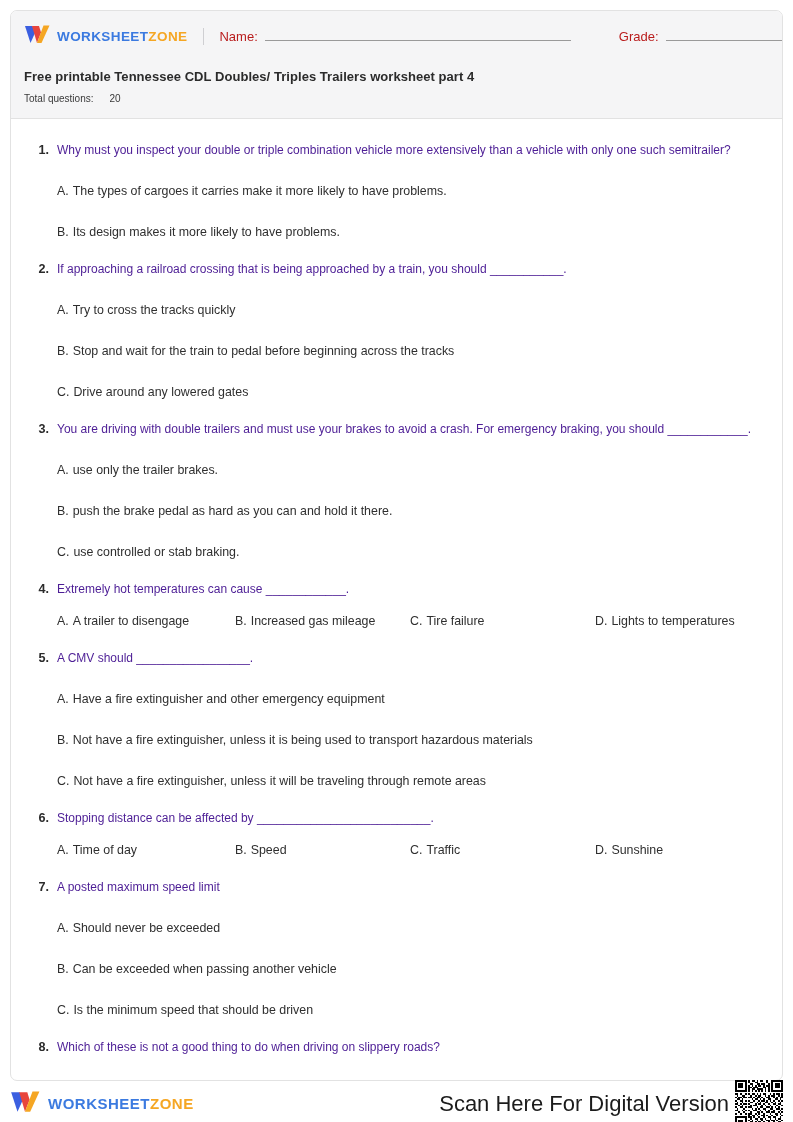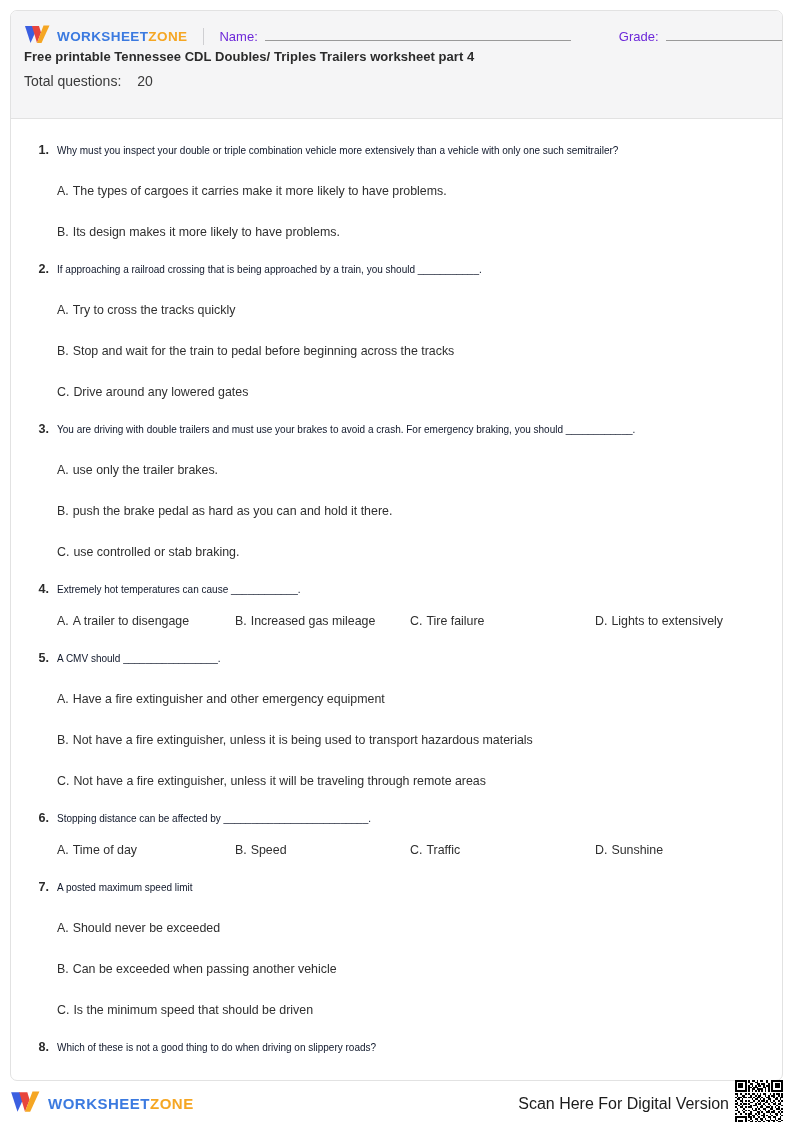--- a/index.html
+++ b/index.html
@@ -66,42 +66,43 @@
     height: 17px;
     background: #cfcfd2;
     margin: 0 15px 0 16px;
     flex: 0 0 auto;
   }
 
   .field {
     display: flex;
     align-items: baseline;
     font-size: 13px;
-    color: #6d28d9;
+    color: #b91c1c;
   }
   .field-label { white-space: nowrap; }
   .field-line {
     display: inline-block;
     border-bottom: 1px solid #9a9a9a;
     height: 13px;
     margin-left: 7px;
   }
   .name-line  { width: 306px; }
   .grade-line { width: 180px; }
   .field-grade { margin-left: 48px; }
 
   .title {
+    margin-top: 20px;
     font-size: 13px;
     font-weight: bold;
     color: #2b2b2b;
     letter-spacing: 0.05px;
   }
   .total-row {
     margin-top: 9px;
-    font-size: 14px;
+    font-size: 10px;
     color: #3a3a3a;
   }
   .total-row .tq-count { margin-left: 16px; }
 
   
   .card-body {
     padding: 22px 22px 0 22px;
   }
   .q {
     display: flex;
@@ -112,23 +113,23 @@
     flex: 0 0 24px;
     font-size: 12.6px;
     font-weight: bold;
     color: #2b2b2b;
     line-height: 19px;
     text-align: right;
     padding-right: 8px;
   }
   .q-content { flex: 1 1 auto; min-width: 0; }
   .q-text {
-    font-size: 10px;
+    font-size: 12px;
     line-height: 19px;
-    color: #0f172a;
+    color: #4c1d95;
   }
   .opt {
     font-size: 12.4px;
     line-height: 19px;
     color: #2f2f2f;
     margin-top: 22px;
   }
   .opt-letter { margin-right: 4px; }
 
   
@@ -157,21 +158,21 @@
   }
   .footer-logo {
     display: flex;
     align-items: center;
     gap: 8px;
     flex: 0 0 auto;
   }
   .footer-logo .logo-word { font-size: 15px; letter-spacing: 0.5px; }
   .footer-spacer { flex: 1 1 auto; }
   .scan-text {
-    font-size: 16px;
+    font-size: 22px;
     color: #1b1b1b;
     font-family: "Liberation Sans", sans-serif;
     margin-right: 6px;
     white-space: nowrap;
   }
   .qr {
     flex: 0 0 auto;
     width: 48px;
     height: 48px;
     display: block;
@@ -249,21 +250,21 @@
           </div>
         </div>
         <div class="q">
           <div class="q-num">4.</div>
           <div class="q-content">
             <div class="q-text">Extremely hot temperatures can cause ____________.</div>
             <div class="opts-inline">
               <div class="opt"><span class="opt-letter">A.</span><span>A trailer to disengage</span></div>
               <div class="opt"><span class="opt-letter">B.</span><span>Increased gas mileage</span></div>
               <div class="opt"><span class="opt-letter">C.</span><span>Tire failure</span></div>
-              <div class="opt"><span class="opt-letter">D.</span><span>Lights to extensively</span></div>
+              <div class="opt"><span class="opt-letter">D.</span><span>Lights to temperatures</span></div>
             </div>
           </div>
         </div>
         <div class="q">
           <div class="q-num">5.</div>
           <div class="q-content">
             <div class="q-text">A CMV should _________________.</div>
             <div class="opt"><span class="opt-letter">A.</span><span>Have a fire extinguisher and other emergency equipment</span></div>
             <div class="opt"><span class="opt-letter">B.</span><span>Not have a fire extinguisher, unless it is being used to transport hazardous materials</span></div>
             <div class="opt"><span class="opt-letter">C.</span><span>Not have a fire extinguisher, unless it will be traveling through remote areas</span></div>

